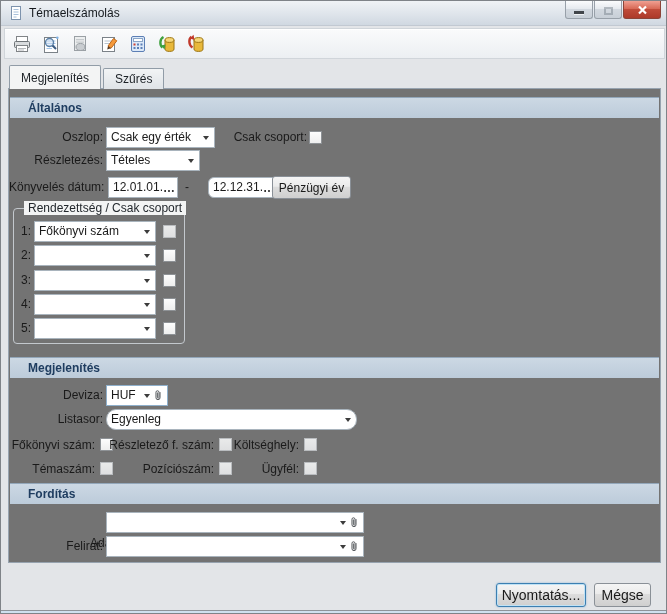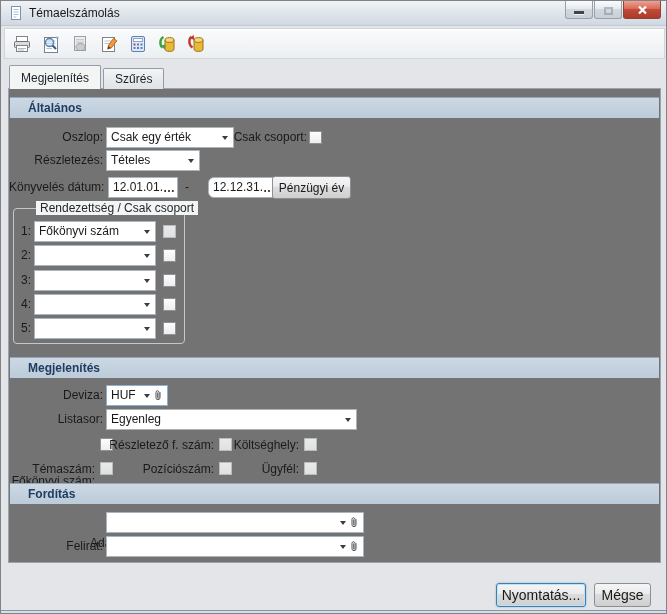--- a/index.html
+++ b/index.html
@@ -39,21 +39,21 @@
   .dots{color:#333;letter-spacing:1px;line-height:10px;font-weight:bold;flex:0 0 auto;}
   .dash{position:absolute;line-height:21px;}
 
   .btn{border:1px solid #8a9097;border-radius:3px;background:linear-gradient(#f5f5f5,#ebebeb 45%,#dddddd 46%,#cfcfcf);text-align:center;color:#1a1a1a;display:flex;align-items:center;justify-content:center;}
   .btn.default{border-color:#3c7fb1;box-shadow:inset 0 0 0 1px #c0e2f5,0 0 2px rgba(60,140,200,.55);}
 
   .cb{position:absolute;width:13px;height:13px;border:1px solid #8e9296;background:linear-gradient(#fdfdfd,#eeeeee);}
   .cb.disabled{border-color:#b9bcbf;background:linear-gradient(#e9eaea,#dfe0e1);}
 
   .groupbox{position:absolute;left:4px;top:119px;width:172px;height:136px;border:1px solid #c3c8cd;border-radius:4px;}
-  .legend{position:absolute;top:-8px;left:22px;background:#f3f4f4;padding:0 4px;white-space:nowrap;color:#23282d;}
+  .legend{position:absolute;top:-8px;left:10px;background:#f3f4f4;padding:0 4px;white-space:nowrap;color:#23282d;}
   .gnum{position:absolute;left:7px;width:12px;line-height:21px;}
 
   .footer-btn{position:absolute;height:24px;font-size:14px;}
   svg{display:block;}
 </style>
 </head>
 <body>
 
 <div class="window">
 
@@ -155,21 +155,21 @@
   <div class="tabs">
     <div class="tab active"><span>Megjelenítés</span></div>
     <div class="tab"><span>Szűrés</span></div>
   </div>
 
   <div class="panel">
 
     <div class="band" style="top:8px;"><span style="color:#1f3d60;">Általános</span></div>
 
     <div class="lbl" style="top:38px;">Oszlop:</div>
-    <div class="combo" style="left:97px;top:38px;width:128px;">
+    <div class="combo" style="left:97px;top:38px;width:109px;">
       <span class="val">Csak egy érték</span>
       <span class="arrow"></span>
     </div>
     <div class="lbl" style="left:204px;top:38px;">Csak csoport:</div>
     <div class="cb" style="left:300px;top:42px;"></div>
 
     <div class="lbl" style="top:61px;">Részletezés:</div>
     <div class="combo" style="left:97px;top:61px;width:94px;">
       <span class="val">Tételes</span>
       <span class="arrow"></span>
@@ -231,26 +231,26 @@
     <div class="lbl" style="top:296px;">Deviza:</div>
     <div class="combo" style="left:97px;top:296px;width:62px;border-color:#8fb0cc;">
       <span class="val">HUF</span>
       <span class="arrow"></span>
       <svg width="8" height="13" viewBox="0 0 9 14">
           <path d="M6.8 3.2 v6.2 a2.3 2.3 0 0 1 -4.6 0 V3.4 a1.7 1.7 0 0 1 3.4 0 v5.8 a0.9 0.9 0 0 1 -1.8 0 V3.6" fill="none" stroke="#45494e" stroke-width="1"></path>
         </svg>
     </div>
 
     <div class="lbl" style="top:320px;">Listasor:</div>
-    <div class="combo" style="left:97px;top:320px;width:251px;">
+    <div class="combo" style="left:97px;top:320px;width:251px;border-radius:10px;">
       <span class="val">Egyenleg</span>
       <span class="arrow"></span>
     </div>
 
-    <div class="lbl" style="left:-4px;width:90px;top:346px;margin-top:36px;">Főkönyvi szám:</div>
+    <div class="lbl" style="left:-4px;width:90px;top:346px;">Főkönyvi szám:</div>
     <div class="cb" style="left:91px;top:349px;"></div>
     <div class="lbl" style="left:100px;width:105px;top:346px;">Részletező f. szám:</div>
     <div class="cb disabled" style="left:210px;top:349px;"></div>
     <div class="lbl" style="left:215px;width:75px;top:346px;">Költséghely:</div>
     <div class="cb disabled" style="left:295px;top:349px;"></div>
 
     <div class="lbl" style="left:-4px;width:90px;top:370px;">Témaszám:</div>
     <div class="cb disabled" style="left:91px;top:373px;"></div>
     <div class="lbl" style="left:100px;width:105px;top:370px;">Pozíciószám:</div>
     <div class="cb disabled" style="left:210px;top:373px;"></div>

